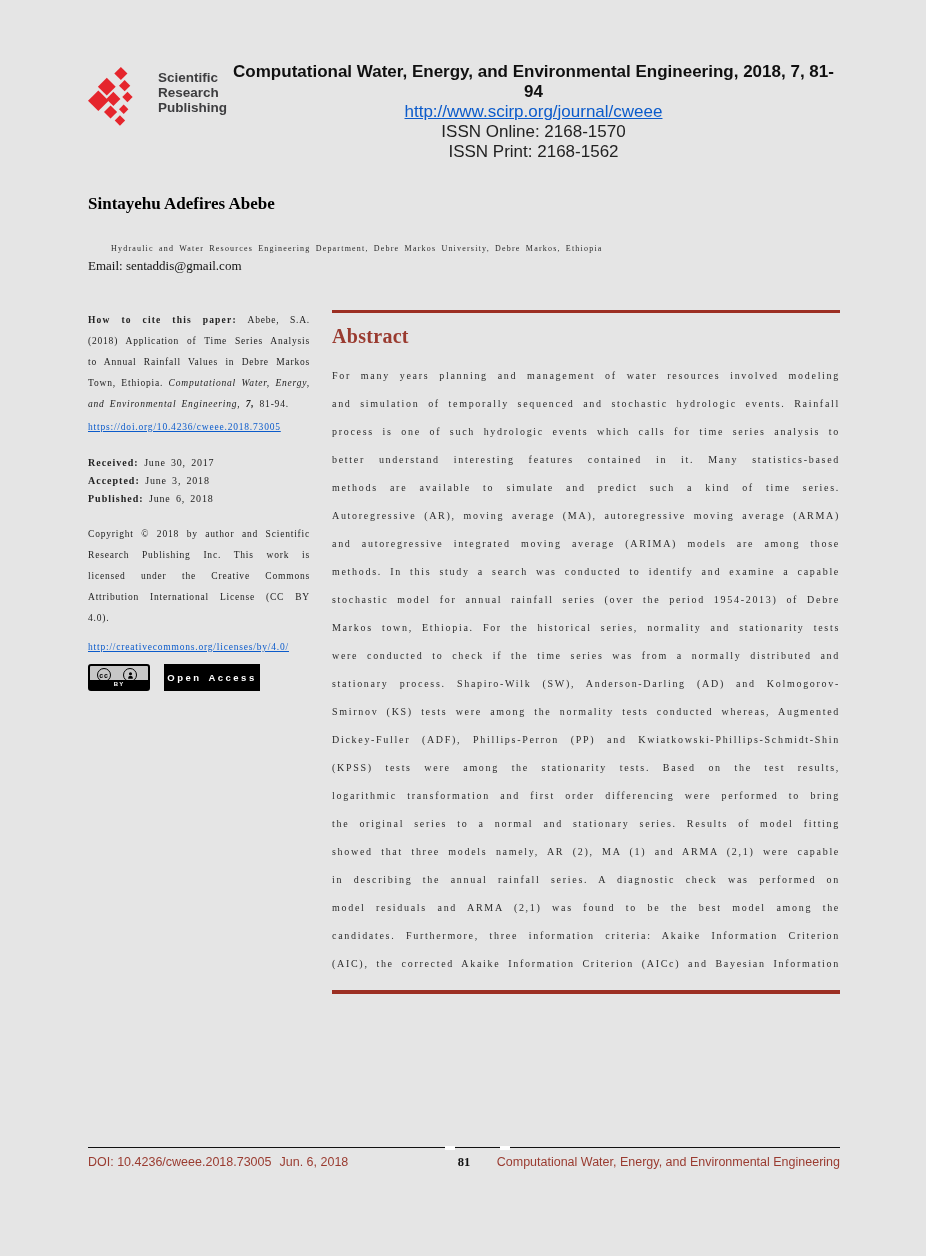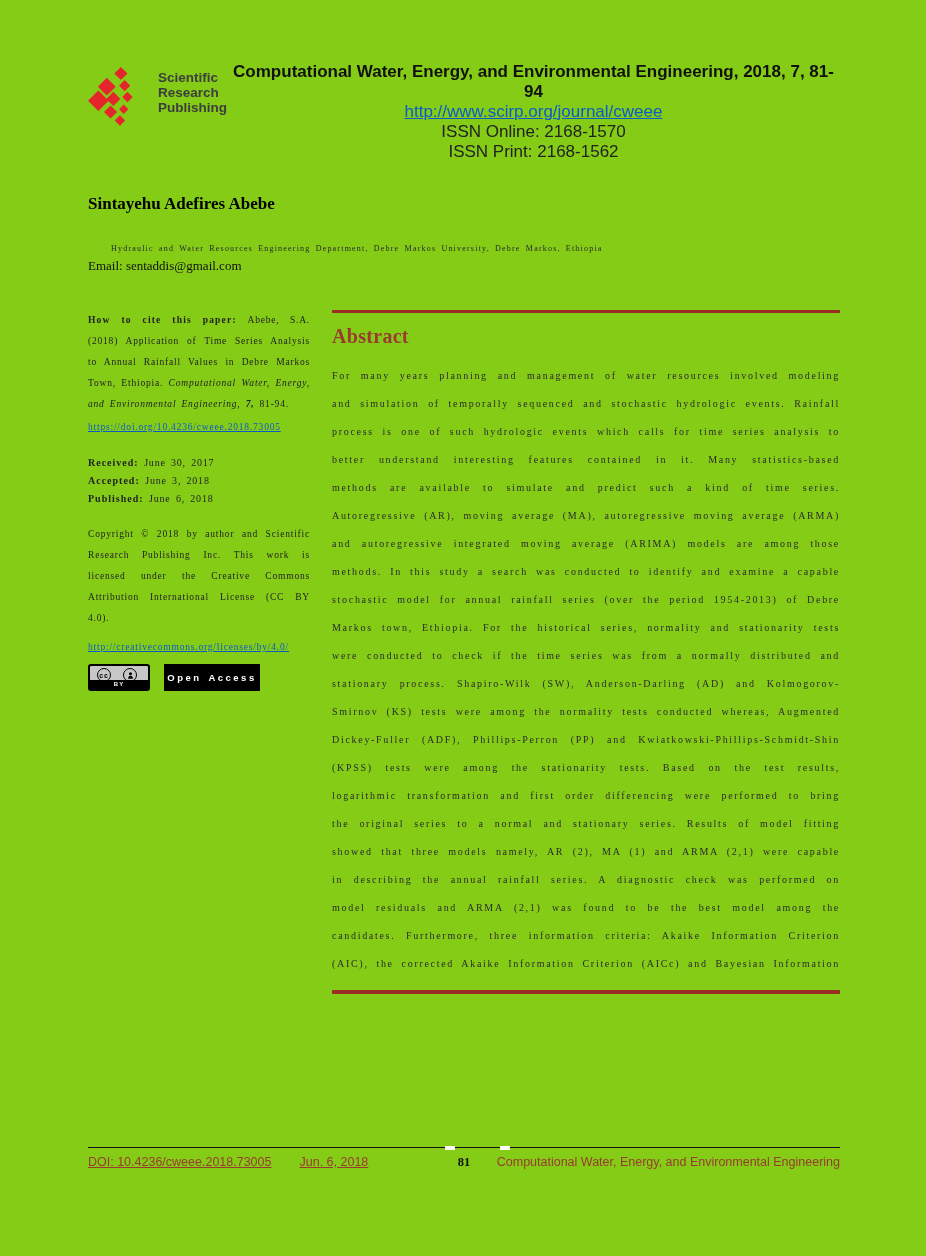--- a/index.html
+++ b/index.html
@@ -7,21 +7,21 @@
     --rule-red:#9c2f23;
     --link-blue:#0b5bcb;
     --logo-red:#e5252c;
     --ink:#1b1b1b;
   }
   *{margin:0;padding:0;box-sizing:border-box;}
   html,body{background:#ffffff;}
   .page{
     position:relative;
     width:926px;height:1256px;
-    background:#84cc16;
+    background:#e5e5e5;
     font-family:"Liberation Serif","DejaVu Serif",serif;
     color:var(--ink);
     overflow:hidden;
   }
   .content{position:absolute;left:88px;top:0;width:752px;}
 
   
   .header{display:flex;justify-content:space-between;align-items:flex-start;margin-top:60px;}
   .logo{display:flex;align-items:flex-start;gap:8px;}
   .logo svg{display:block;margin-top:6px;}
@@ -73,21 +73,21 @@
     height:618px;overflow:hidden;
   }
 
   
   .footer-rule{position:absolute;top:1147px;left:88px;width:752px;border-top:1.5px solid #111;}
   .footer-rule .gap{position:absolute;top:-2px;height:4px;background:#fff;width:10px;}
   .footer-row{
     position:absolute;top:1155px;left:88px;width:752px;
     font-family:"Liberation Sans","DejaVu Sans",sans-serif;font-size:12.5px;color:var(--maroon);
   }
-  .footer-left{display:flex;gap:28px;text-decoration:underline;}
+  .footer-left{display:flex;gap:8px;}
   .footer-page{position:absolute;left:0;right:0;top:0;text-align:center;color:#111;font-family:"Liberation Serif",serif;font-weight:bold;font-size:12.5px;}
   .footer-journal{position:absolute;right:0;top:0;}
   .diamonds path{fill:var(--logo-red);}
   .person-svg{width:9px;height:9px;fill:#000;}
 </style>
 </head>
 <body>
 
 <div class="page">
   <div class="content">

